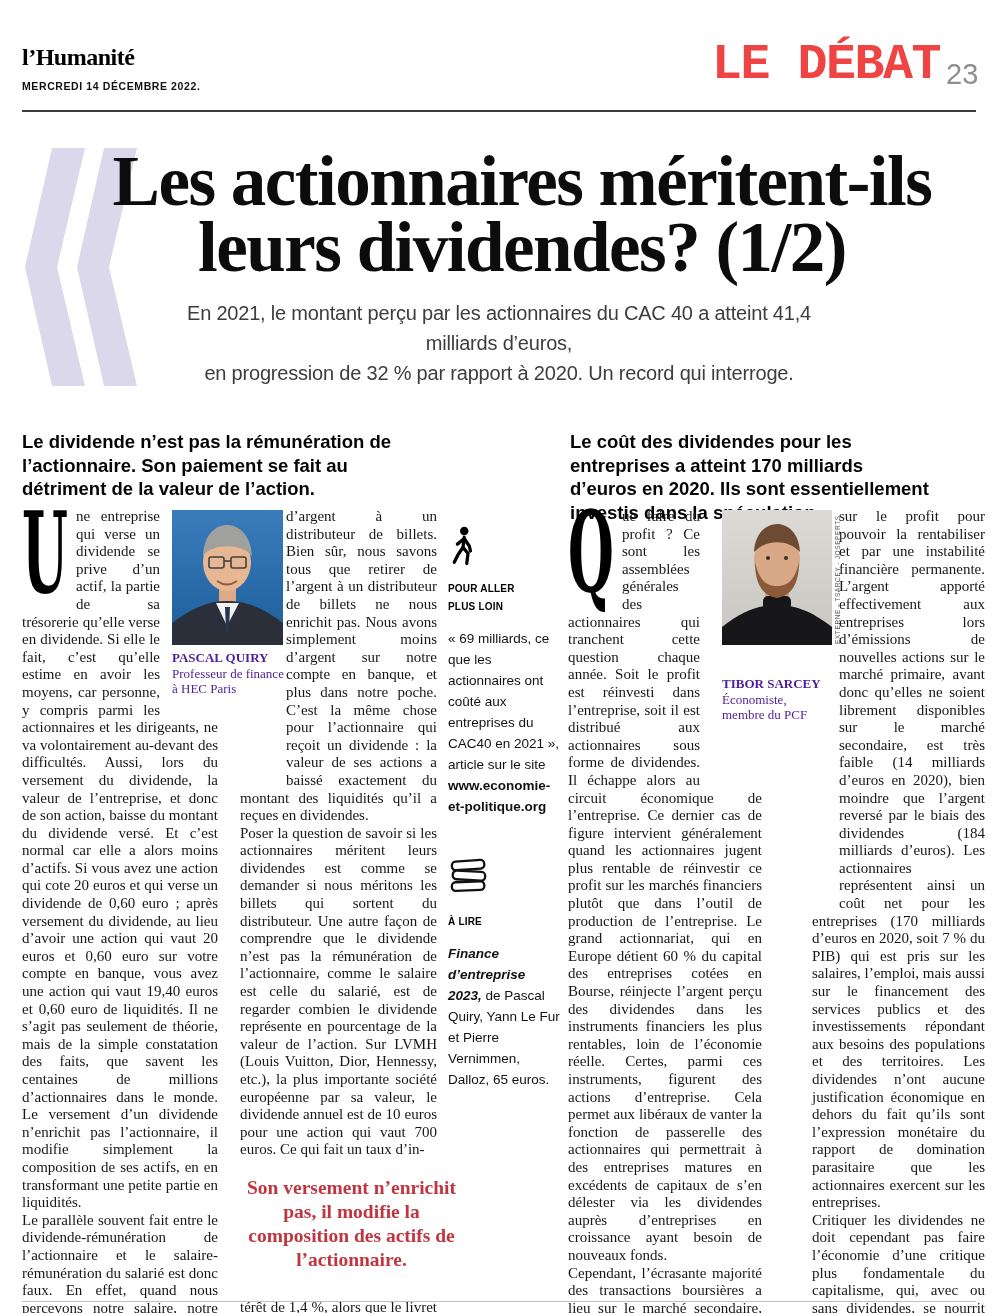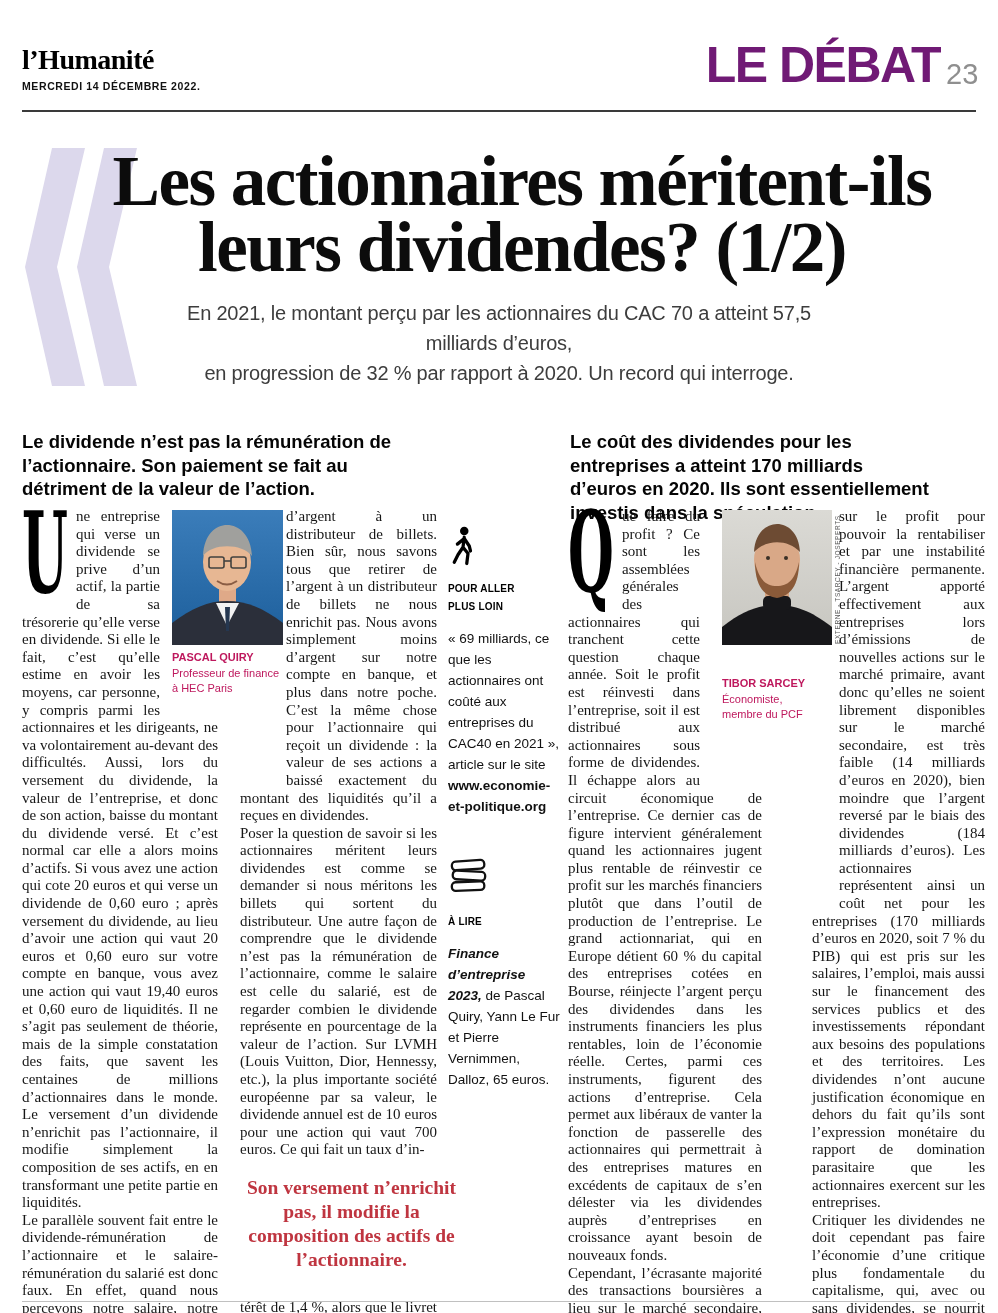--- a/index.html
+++ b/index.html
@@ -5,21 +5,21 @@
   html,body { margin:0; padding:0; background:#ececec; }
   .page {
     position:relative; width:998px; height:1313px; margin:0 auto;
     background:#ffffff; overflow:hidden;
     font-family:"Liberation Serif", serif; color:#1a1a1a;
   }
   .abs { position:absolute; }
   .sans { font-family:"Liberation Sans", sans-serif; }
 
   
-  .logo { left:22px; top:44px; font-size:28px; font-weight:bold; letter-spacing:-0.5px; color:#000; }
+  .logo { left:22px; top:44px; font-size:24px; font-weight:bold; letter-spacing:-0.5px; color:#000; }
   .date { left:22px; top:80px; font-size:10.5px; font-weight:bold; letter-spacing:0.6px; color:#111; }
   .section-title { left:560px; top:36px; width:380px; text-align:right; font-size:50px; font-weight:bold; letter-spacing:-1.5px; }
   .page-num { left:946px; top:58px; font-size:29px; color:#8f8f8f; }
   .header-rule { left:22px; top:110px; width:954px; height:2px; background:#3a3a3a; }
 
   
   .headline { left:92px; top:148px; width:860px; text-align:center;
     font-weight:bold; font-size:71px; line-height:66px; letter-spacing:-1.5px; color:#0c0c0c; }
   .standfirst { left:149px; top:298px; width:700px; text-align:center;
     font-size:20px; line-height:30px; color:#3d3d3d; letter-spacing:-0.2px; }
@@ -36,22 +36,22 @@
   .spacer-r { float:right; width:10px; height:10px; }
   .spacer-l { float:left; width:10px; height:10px; }
   .dropcap { float:left; width:47px; height:88px; margin:2px 7px 0 0; overflow:visible; }
   .dropcap .dc { display:block; font-family:"DejaVu Serif", serif; font-weight:bold;
     font-size:112px; line-height:86px; transform:scaleX(0.47); transform-origin:0 0; color:#000; }
   .pullquote { font-weight:bold; text-align:center; color:#bf3540; }
   .pq1 { font-size:19.5px; line-height:24px; margin:17px -26px 27px 0; }
 
   
   .photo { position:absolute; overflow:hidden; }
-  .caption { position:absolute; width:114px; font-family:Liberation Sans, sans-serif;
-    font-size:11px; line-height:15.5px; color:#be185d; }
+  .caption { position:absolute; width:114px; font-family:Liberation Serif, serif;
+    font-size:13px; line-height:15.5px; color:#4c1d95; }
   .caption .nm { font-weight:bold; }
   .photo-credit { position:absolute; left:834px; top:512px; height:132px;
     writing-mode:vertical-rl; transform:rotate(180deg);
     font-family:"Liberation Sans", sans-serif; font-size:6.5px; letter-spacing:0.6px; color:#5a5a5a; }
 
   
   .rail { position:absolute; left:448px; top:526px; width:113px; font-family:"Liberation Sans", sans-serif; }
   .rail h4 { margin:10px 0 12px 0; font-size:10px; line-height:18px; color:#000; letter-spacing:0.2px; }
   .rail .txt { font-size:13.5px; line-height:21px; color:#111; }
   .rail .txt b { font-weight:bold; }
@@ -60,39 +60,39 @@
 
   .footer-rule { left:22px; top:1301px; width:954px; height:1px; background:#c0c0c0; }
 </style>
 </head>
 <body>
 
 <div class="page">
 
   <div class="abs logo">l’Humanité</div>
   <div class="abs date sans">MERCREDI 14 DÉCEMBRE 2022.</div>
-  <div class="abs section-title sans" style="color:#701a75;">LE DÉBAT</div>
+  <div class="abs section-title sans" style="color:#ef4444;font-family:Liberation Mono, monospace;">LE DÉBAT</div>
   <div class="abs page-num sans">23</div>
   <div class="abs header-rule"></div>
 
   <div class="abs" style="left:25px; top:148px;">
     <svg width="112" height="238" viewBox="0 0 112 238">
       <g fill="#dcd8ec">
         <polygon points="60,0 27,0 0,119 27,238 60,238 32,119"></polygon>
         <polygon points="112,0 79,0 52,119 79,238 112,238 84,119"></polygon>
       </g>
     </svg>
   </div>
 
   <div class="abs headline">
     <div>Les actionnaires méritent-ils</div>
     <div>leurs dividendes? (1/2)</div>
   </div>
   <div class="abs standfirst sans">
-    <div>En 2021, le montant perçu par les actionnaires du CAC 70 a atteint 57,5 milliards d’euros,</div>
+    <div>En 2021, le montant perçu par les actionnaires du CAC 40 a atteint 41,4 milliards d’euros,</div>
     <div>en progression de 32 % par rapport à 2020. Un record qui interroge.</div>
   </div>
 
   <div class="abs intro intro-left">Le dividende n’est pas la rémunération de l’actionnaire. Son paiement se fait au détriment de la valeur de l’action.</div>
   <div class="abs intro intro-right">Le coût des dividendes pour les entreprises a atteint 170 milliards d’euros en 2020. Ils sont essentiellement investis dans la spéculation.</div>
 
   <div class="col" style="left:22px; top:508px; width:196px;">
     <div class="spacer-r" style="width:58px; height:205px;"></div>
     <div class="dropcap">
         <span class="dc">U</span>

